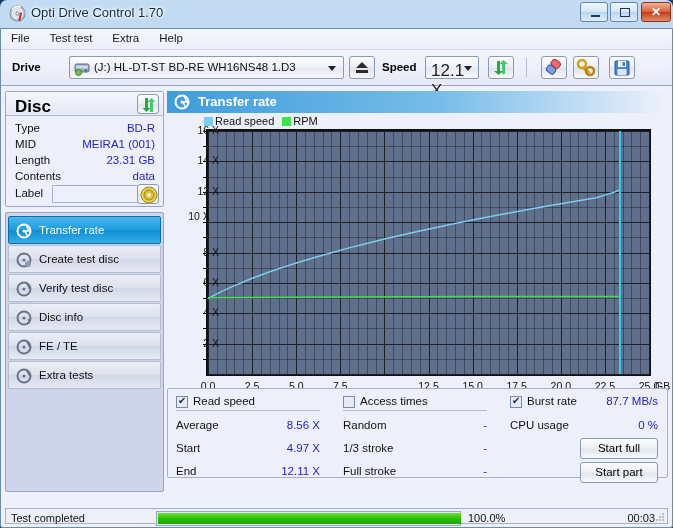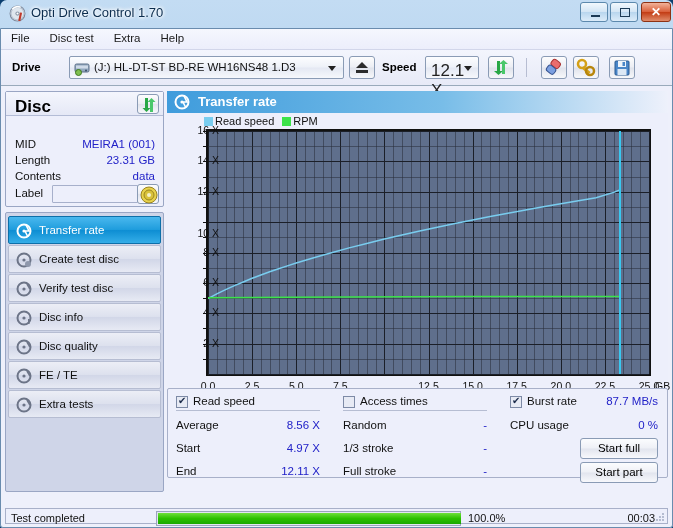--- a/index.html
+++ b/index.html
@@ -271,21 +271,21 @@
     </div>
     <div class="winbtn" id="btn-close">
       <span>✕</span>
     </div>
   </div>
 
   <div id="client">
 
     <div id="menubar">
       <div class="menu-item">File</div>
-      <div class="menu-item">Disc test</div>
+      <div class="menu-item">Test test</div>
       <div class="menu-item">Extra</div>
       <div class="menu-item">Help</div>
     </div>
 
     <div id="drivebar">
       <div id="drive-label">Drive</div>
       <div id="drive-select">
         <svg id="drive-disc-icon" viewBox="0 0 16 16">
           <rect x="1" y="4" width="14" height="8" rx="1.5" fill="#93a8bf" stroke="#5d7089"></rect>
           <rect x="2" y="5.5" width="12" height="3" fill="#cfdae8"></rect>
@@ -349,20 +349,24 @@
         <div id="disc-head">
           <div id="disc-head-title">Disc</div>
           <div id="btn-disc-refresh">
             <svg viewBox="0 0 22 20" width="22" height="20">
               <path d="M7 3 L7 13 L4.5 13 L8.5 17 L12.5 13 L10 13 L10 3 Z" fill="#28a745"></path>
               <path d="M15 17 L15 7 L17.5 7 L13.5 3 L9.5 7 L12 7 L12 17 Z" fill="#49c76a"></path>
             </svg>
           </div>
         </div>
 
+        <div class="disc-row" style="top:30px">
+          <span class="disc-key">Type</span>
+          <span class="disc-val">BD-R</span>
+        </div>
         <div class="disc-row" style="top:46px">
           <span class="disc-key">MID</span>
           <span class="disc-val">MEIRA1 (001)</span>
         </div>
         <div class="disc-row" style="top:62px">
           <span class="disc-key">Length</span>
           <span class="disc-val">23.31 GB</span>
         </div>
         <div class="disc-row" style="top:78px">
           <span class="disc-key">Contents</span>
@@ -406,28 +410,20 @@
           </svg>
           <span class="nav-label">Verify test disc</span>
         </div>
         <div class="nav-item">
           <svg class="nav-icon" viewBox="0 0 16 16">
             <circle cx="8" cy="8" r="6.5" fill="none" stroke="#6c7487" stroke-width="2"></circle>
             <circle cx="8" cy="8" r="1.6" fill="#6c7487"></circle>
             <rect x="12" y="9" width="1.6" height="5" fill="#6c7487"></rect>
           </svg>
           <span class="nav-label">Disc info</span>
-        </div>
-        <div class="nav-item">
-          <svg class="nav-icon" viewBox="0 0 16 16">
-            <circle cx="8" cy="8" r="6.5" fill="none" stroke="#6c7487" stroke-width="2"></circle>
-            <circle cx="8" cy="8" r="1.6" fill="#6c7487"></circle>
-            <path d="M11 3 L14 8" stroke="#6c7487" stroke-width="1.6"></path>
-          </svg>
-          <span class="nav-label">Disc quality</span>
         </div>
         <div class="nav-item">
           <svg class="nav-icon" viewBox="0 0 16 16">
             <circle cx="8" cy="8" r="6.5" fill="none" stroke="#6c7487" stroke-width="2"></circle>
             <circle cx="8" cy="8" r="1.6" fill="#6c7487"></circle>
             <path d="M11 3 L14 8" stroke="#6c7487" stroke-width="1.6"></path>
           </svg>
           <span class="nav-label">FE / TE</span>
         </div>
         <div class="nav-item">
@@ -533,21 +529,21 @@
               <polyline points="0.0,166.8 81.1,166.3 261.1,165.5 411.2,165.5" fill="none" stroke="#3ce34a" stroke-width="1.5"></polyline>
             </svg>
           <div id="cursor-line" style="left: 411.188px;"></div>
         </div>
 
         <div id="y-axis">
             <div class="ylabel" style="top: 223.625px; right: 449px;">2 X</div>
             <div class="ylabel" style="top: 193.25px; right: 449px;">4 X</div>
             <div class="ylabel" style="top: 162.875px; right: 449px;">6 X</div>
             <div class="ylabel" style="top: 132.5px; right: 449px;">8 X</div>
-            <div class="ylabel" style="top: 114px; right: 449px;">10 X</div>
+            <div class="ylabel" style="top: 97px; right: 449px; text-align: center;">10 X</div>
             <div class="ylabel" style="top: 71.75px; right: 449px;">12 X</div>
             <div class="ylabel" style="top: 41.375px; right: 449px;">14 X</div>
             <div class="ylabel" style="top: 11px; right: 449px;">16 X</div>
             <div class="ytick" style="top: 245.812px; left: 36px;"></div>
             <div class="ytick" style="top: 230.625px; left: 36px;"></div>
             <div class="ytick" style="top: 215.438px; left: 36px;"></div>
             <div class="ytick" style="top: 200.25px; left: 36px;"></div>
             <div class="ytick" style="top: 185.062px; left: 36px;"></div>
             <div class="ytick" style="top: 169.875px; left: 36px;"></div>
             <div class="ytick" style="top: 154.688px; left: 36px;"></div>

